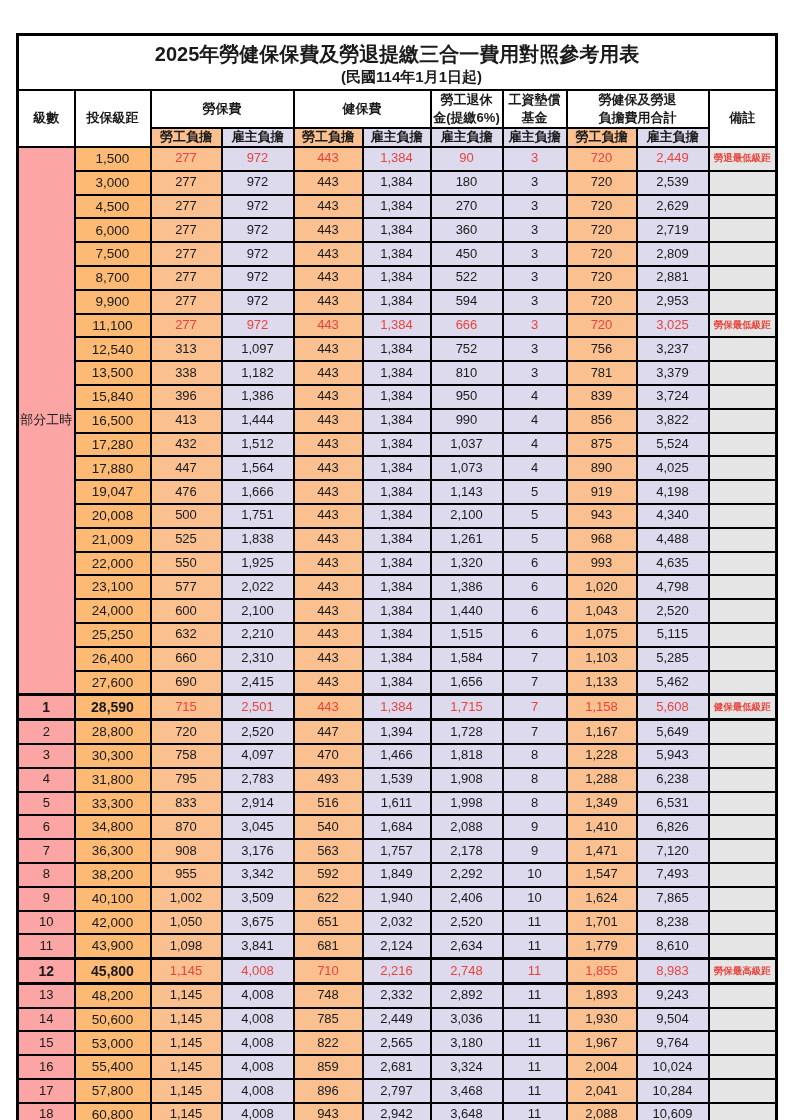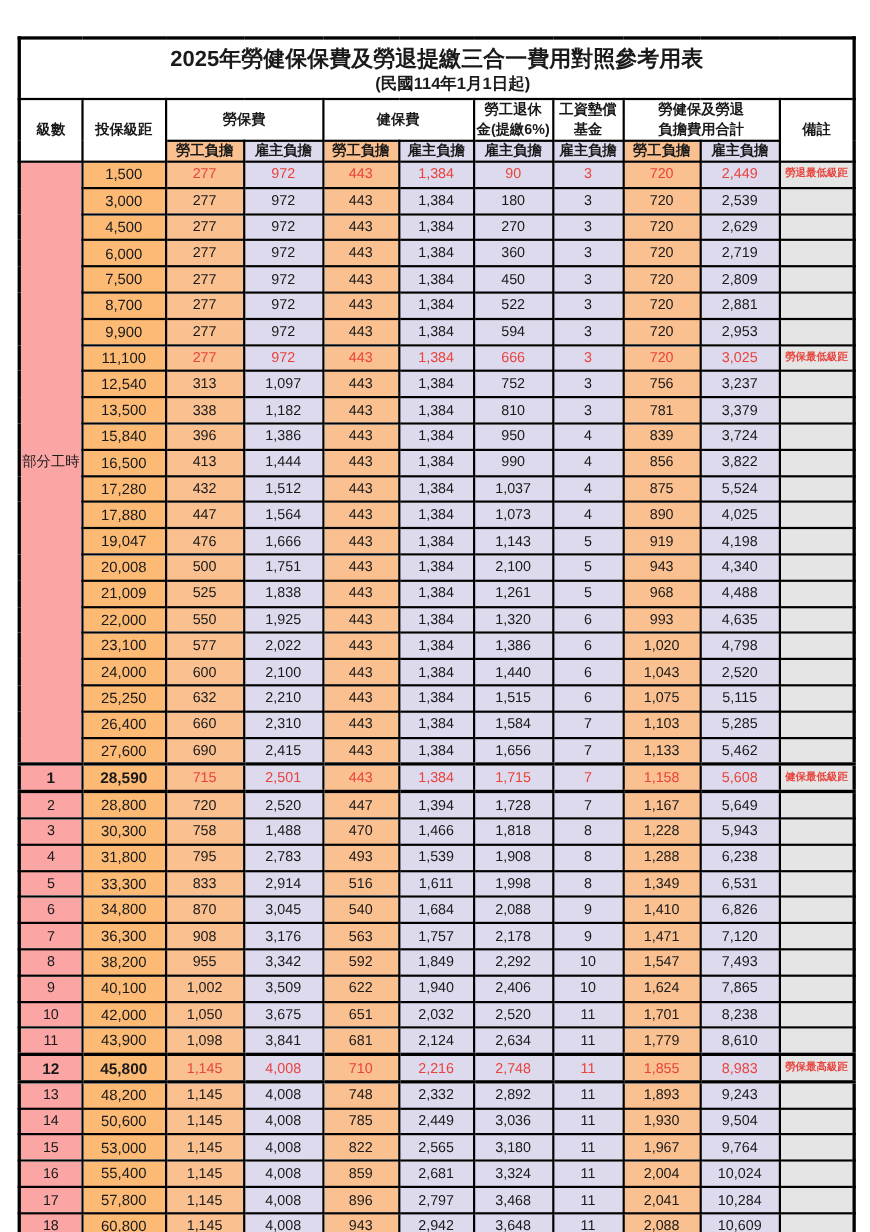--- a/index.html
+++ b/index.html
@@ -398,21 +398,21 @@
           <td class="val e">1,728</td>
           <td class="val e">7</td>
           <td class="val w">1,167</td>
           <td class="val e">5,649</td>
           <td class="note-cell"></td>
         </tr>
         <tr>
           <td class="level-cell">3</td>
           <td class="bracket-cell">30,300</td>
           <td class="val w">758</td>
-          <td class="val e">1,488</td>
+          <td class="val e">4,097</td>
           <td class="val w">470</td>
           <td class="val e">1,466</td>
           <td class="val e">1,818</td>
           <td class="val e">8</td>
           <td class="val w">1,228</td>
           <td class="val e">5,943</td>
           <td class="note-cell"></td>
         </tr>
         <tr>
           <td class="level-cell">4</td>

